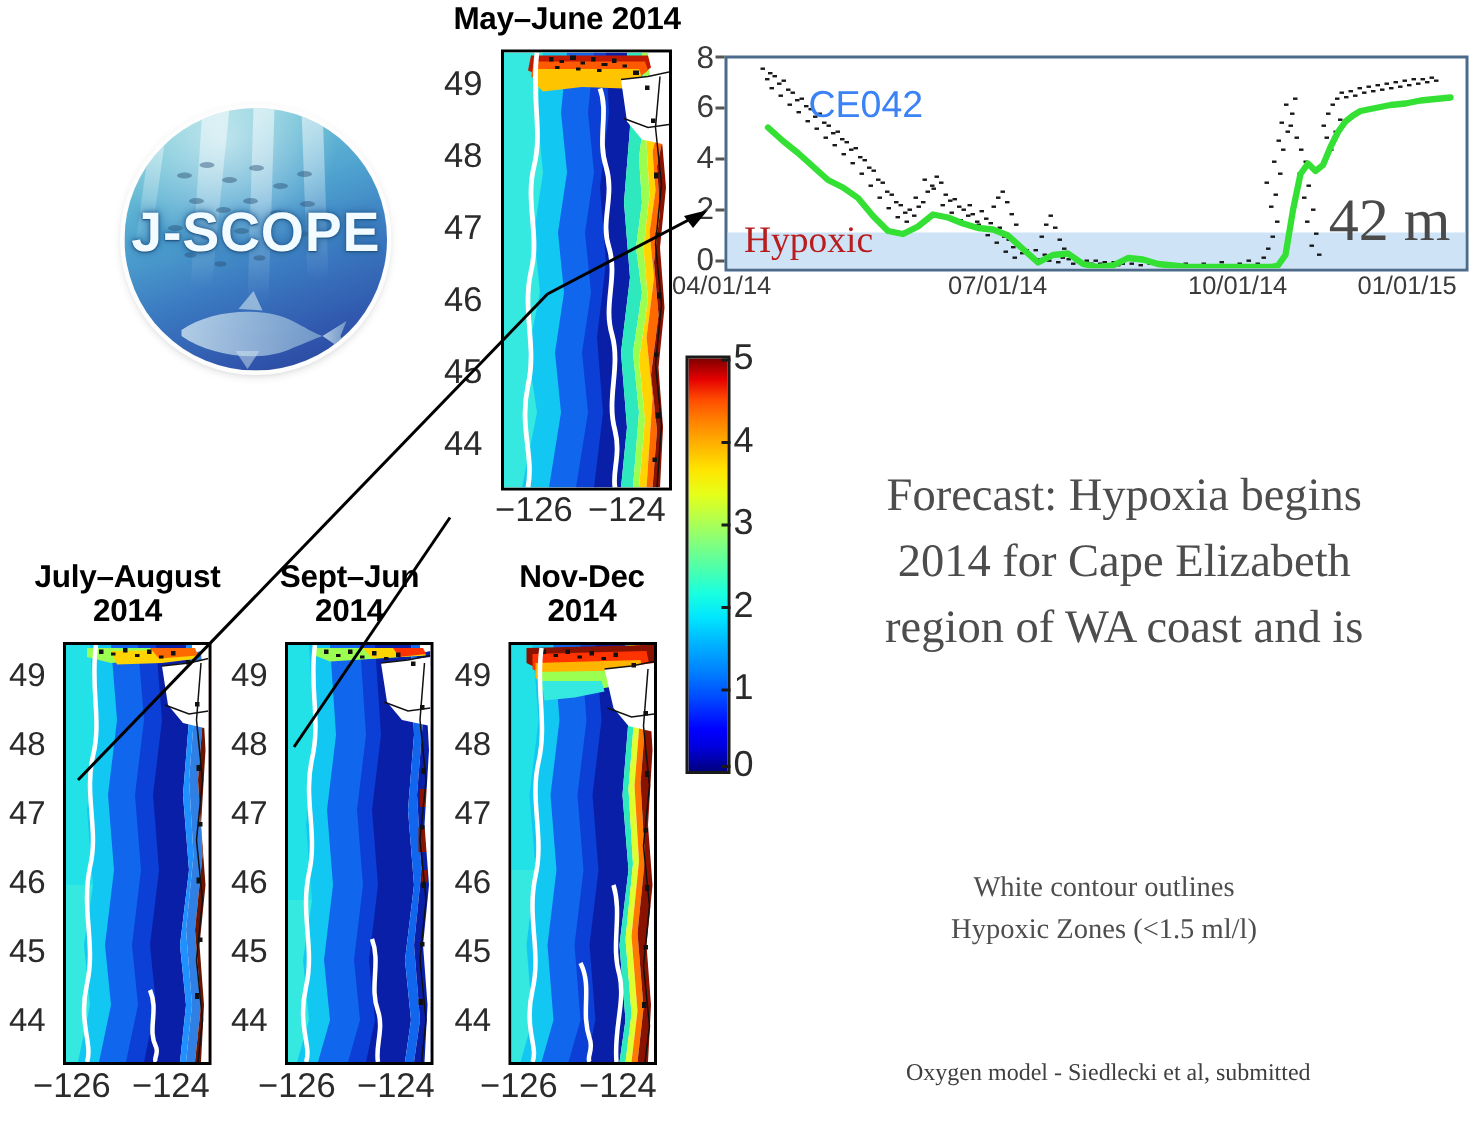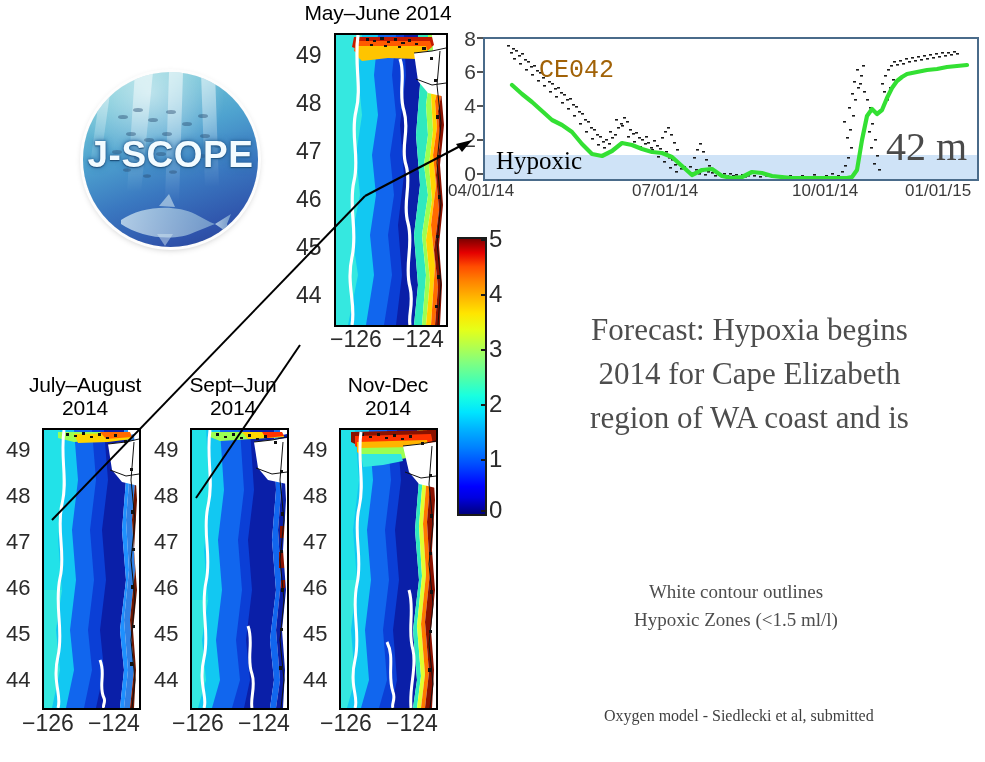--- a/index.html
+++ b/index.html
@@ -2,21 +2,21 @@
 <html><head>
 <meta charset="utf-8">
 <style>
   html,body{margin:0;padding:0;background:#fff;}
   body{width:985px;height:762px;position:relative;overflow:hidden;
        font-family:"Liberation Sans",sans-serif;}
   .abs{position:absolute;}
   
   .panel-title{
     font-family:"Liberation Sans",sans-serif;
-    font-weight:normal;font-size:21px;color:#000;
+    font-weight:bold;font-size:21px;color:#000;
     text-align:center;line-height:1.08;letter-spacing:-0.2px;
   }
   
   .map-frame{position:absolute;border:2px solid #000;background:#fff;overflow:hidden;}
   .map-canvas{position:absolute;left:0;top:0;width:100%;height:100%;}
   
   .ytick{position:absolute;font-size:23px;color:#2b2b2b;text-align:left;
          font-family:"Liberation Sans",sans-serif;line-height:1;}
   .ytick.sm{font-size:22px;}
   .xlab{position:absolute;font-size:23px;color:#2b2b2b;
@@ -35,23 +35,23 @@
            font-family:"Liberation Sans",sans-serif;}
   .cb-notch{position:absolute;width:6px;height:2px;background:#1a1a1a;}
   
   #ts-frame{position:absolute;border:2px solid #4a6b8a;background:#fff;overflow:hidden;}
   #ts-hypoxic{position:absolute;left:0;background:#cfe3f7;}
   .ts-ytick{position:absolute;font-size:21px;color:#3a3a3a;text-align:right;
             font-family:"Liberation Sans",sans-serif;}
   .ts-xtick{position:absolute;font-size:17px;color:#3a3a3a;
             font-family:"Liberation Sans",sans-serif;white-space:nowrap;}
   .ts-notch{position:absolute;background:#555;}
-  #ts-station{position:absolute;font-size:25px;color:#a16207;
-              font-family:Liberation Mono, monospace;}
-  #ts-hypoxic-label{position:absolute;font-size:25px;color:#000000;
+  #ts-station{position:absolute;font-size:25px;color:#3b82f6;
+              font-family:Liberation Sans, sans-serif;}
+  #ts-hypoxic-label{position:absolute;font-size:25px;color:#b91c1c;
               font-family:"Liberation Serif",serif;}
   #ts-depth{position:absolute;font-size:40px;color:#4a4a4a;
               font-family:"Liberation Serif",serif;}
   
   #logo{position:absolute;border-radius:50%;overflow:hidden;
         box-shadow:0 0 0 3px #fdfdfd, 0 2px 7px rgba(0,0,0,.28);}
   #logo-text{position:absolute;left:0;width:100%;text-align:center;
         font-family:"Liberation Sans",sans-serif;font-weight:bold;
         font-size:37px;color:#f2fbff;letter-spacing:0.5px;
         text-shadow:0 0 7px #2d6ea8, 0 0 3px #1d4f7d, 0 1px 1px #17405f;}

